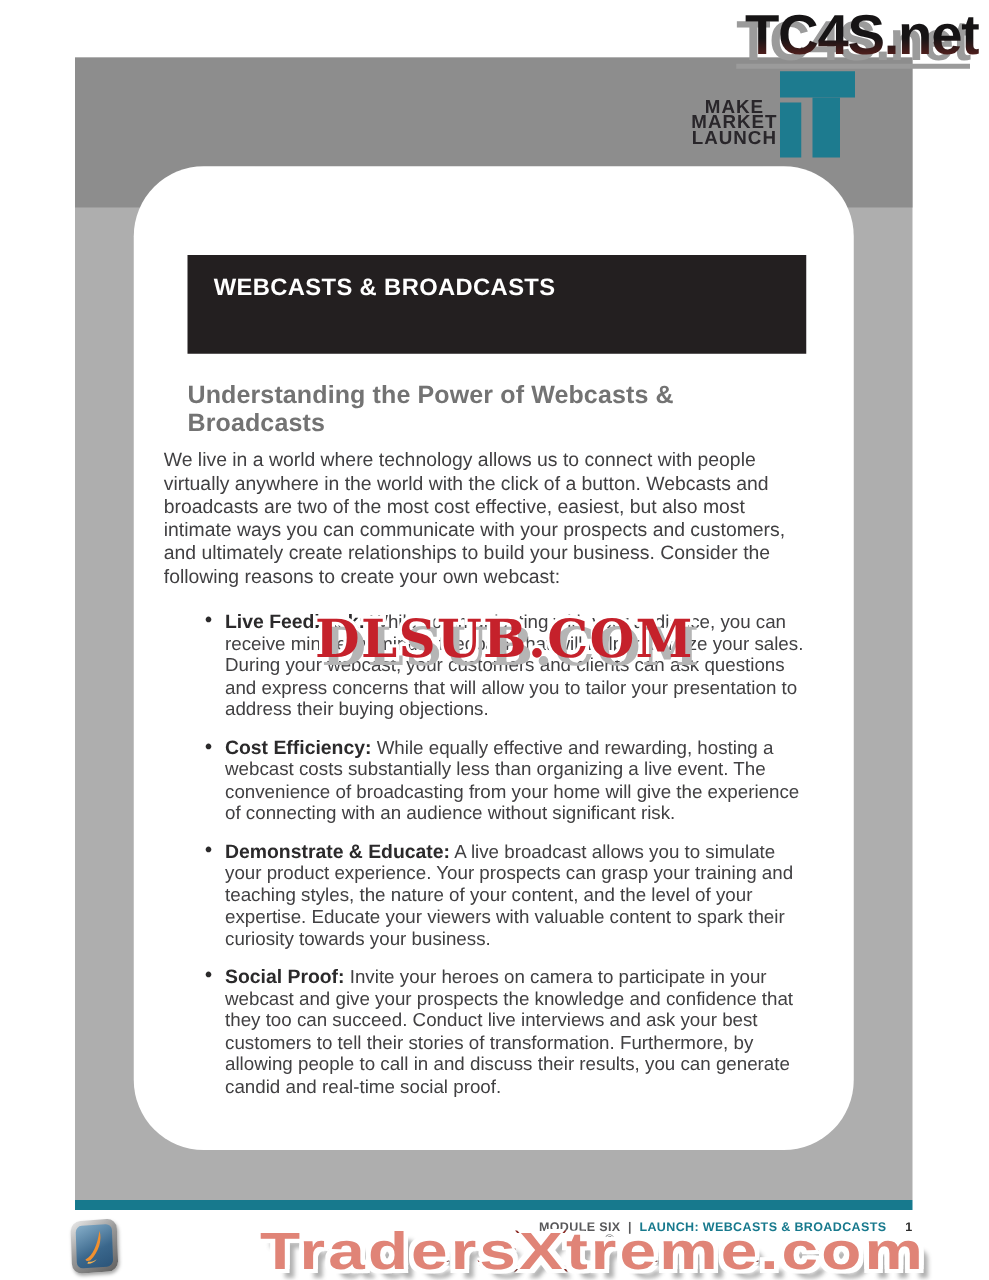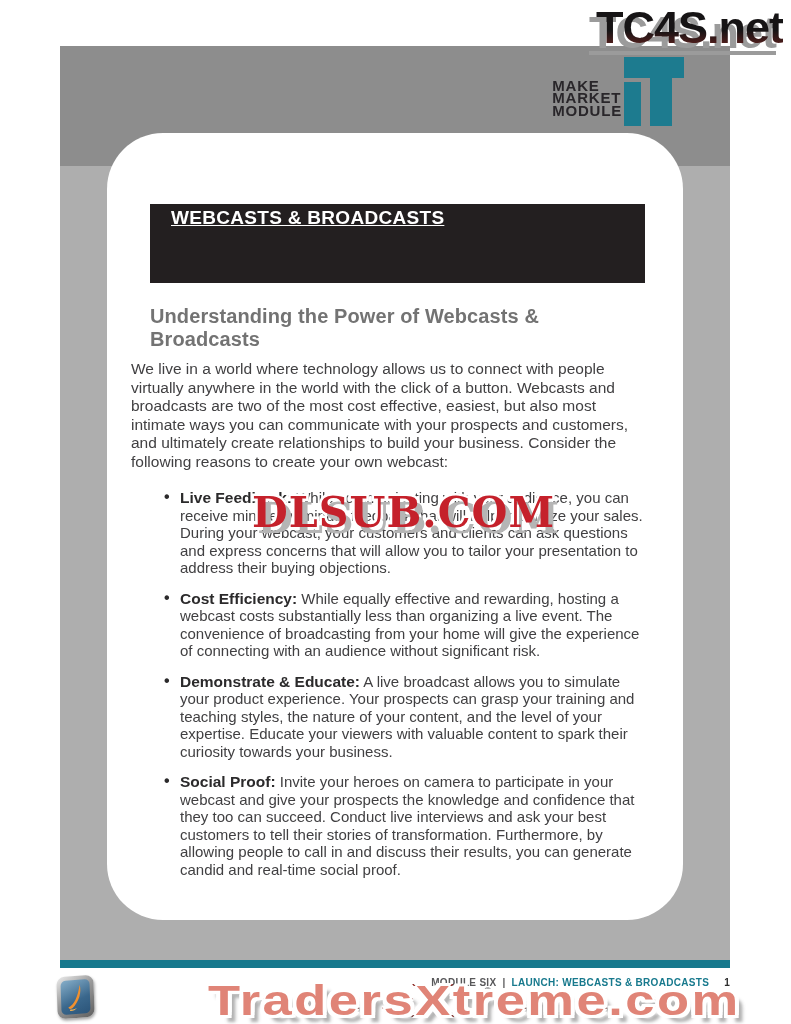--- a/index.html
+++ b/index.html
@@ -20,38 +20,38 @@
     background:#8d8d8d;
   }
   .teal-strip {
     position:absolute; left:60px; top:960px; width:670px; height:8px;
     background:#17798d; z-index:2;
   }
 
   
   .logo-text {
     position:absolute; top:80px; right:169px; z-index:3;
-    text-align:left; color:#29262a; font-weight:bold;
+    text-align:center; color:#29262a; font-weight:bold;
     font-size:15px; line-height:12.4px; letter-spacing:0.8px;
   }
   .logo-it-piece { position:absolute; background:#1d7b8f; z-index:3; }
   .it-topbar { left:624px; top:57px;  width:60px; height:21px; }
   .it-leg-i  { left:624px; top:82px;  width:17px; height:44px; }
   .it-leg-t  { left:650px; top:78px;  width:22px; height:48px; }
 
   
   .card {
     position:absolute; left:107px; top:133px; width:576px; height:787px;
     background:#ffffff; border-radius:56px; z-index:2;
   }
   .banner {
     margin:71px 0 0 43px; width:495px; height:79px;
     background:#231f20; color:#ffffff;
-    padding:3px 0 0 21px;
-    font-size:19px; font-weight:bold; letter-spacing:0.3px;text-decoration:underline;
+    padding:16px 0 0 21px;
+    font-size:19px; font-weight:bold; letter-spacing:0.3px;
   }
   .heading {
     margin:22px 33px 0 43px;
     color:#737373; font-size:20px; font-weight:bold; letter-spacing:0.1px;
   }
   .intro {
     margin:9px 33px 0 24px; width:500px;
     color:#414042; font-size:15.5px; line-height:18.5px;
   }
   ul.bullets {
@@ -136,21 +136,21 @@
 <div id="screen">
 
   <div class="gray-panel">
     <div class="gray-top-band"></div>
   </div>
   <div class="teal-strip"></div>
 
   <div class="logo-text">
     <div>MAKE</div>
     <div>MARKET</div>
-    <div>MODULE</div>
+    <div>LAUNCH</div>
   </div>
   <div class="logo-it-piece it-topbar"></div>
   <div class="logo-it-piece it-leg-i"></div>
   <div class="logo-it-piece it-leg-t"></div>
 
   <div class="card">
     <div class="banner">
       <span>WEBCASTS &amp; BROADCASTS</span>
     </div>
     <h1 class="heading">Understanding the Power of Webcasts &amp; Broadcasts</h1>

